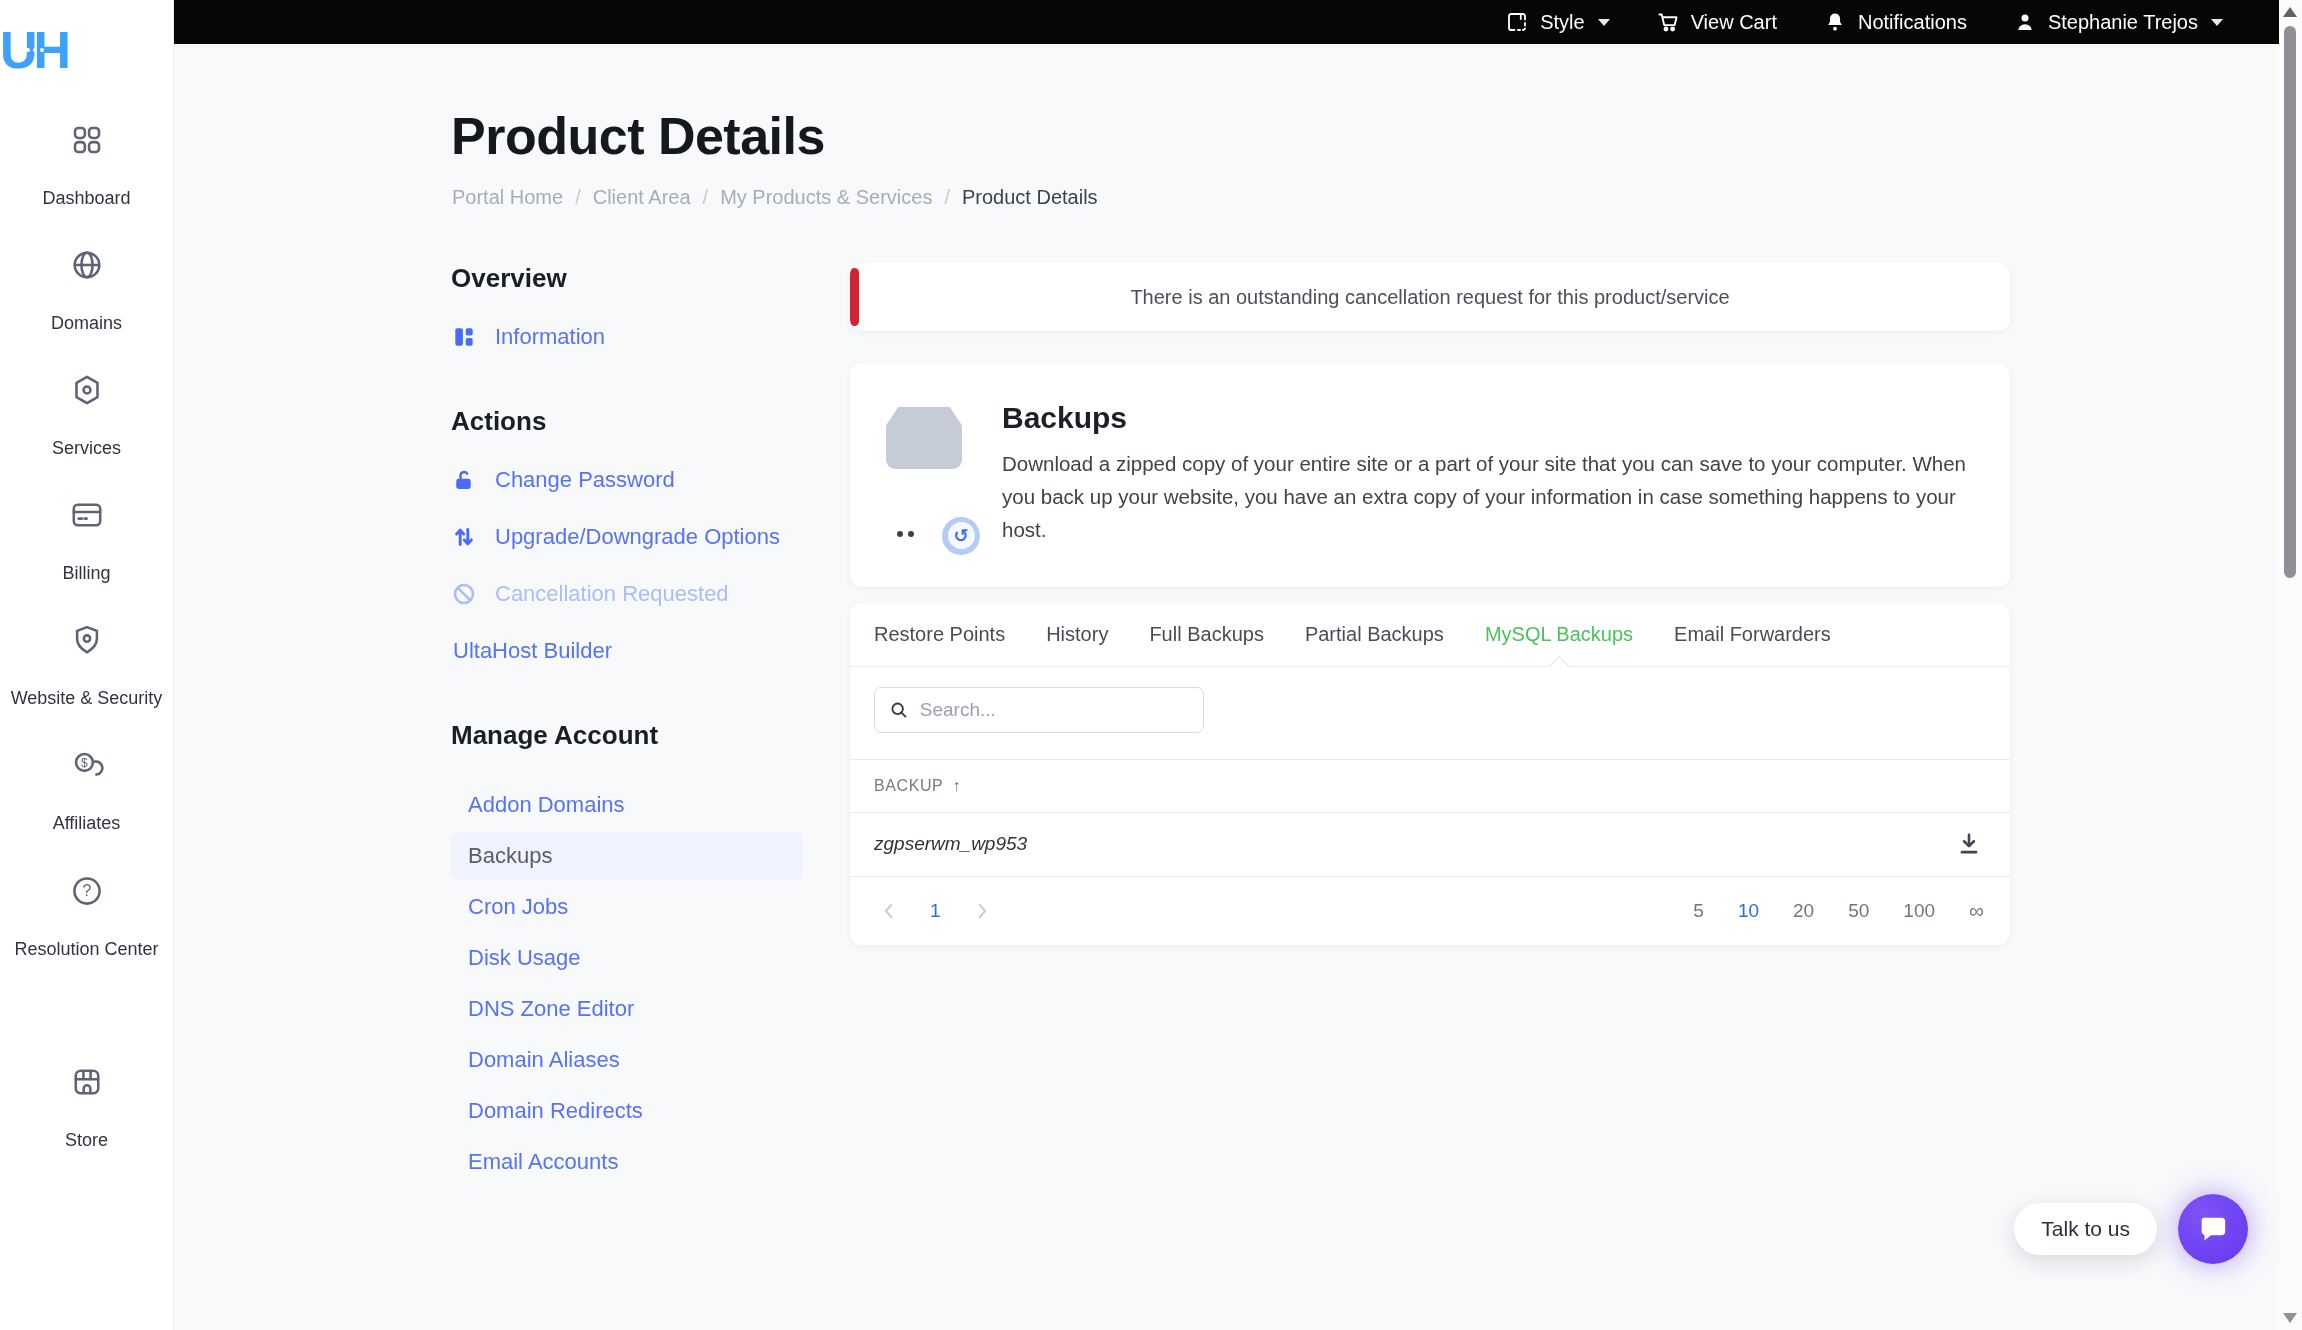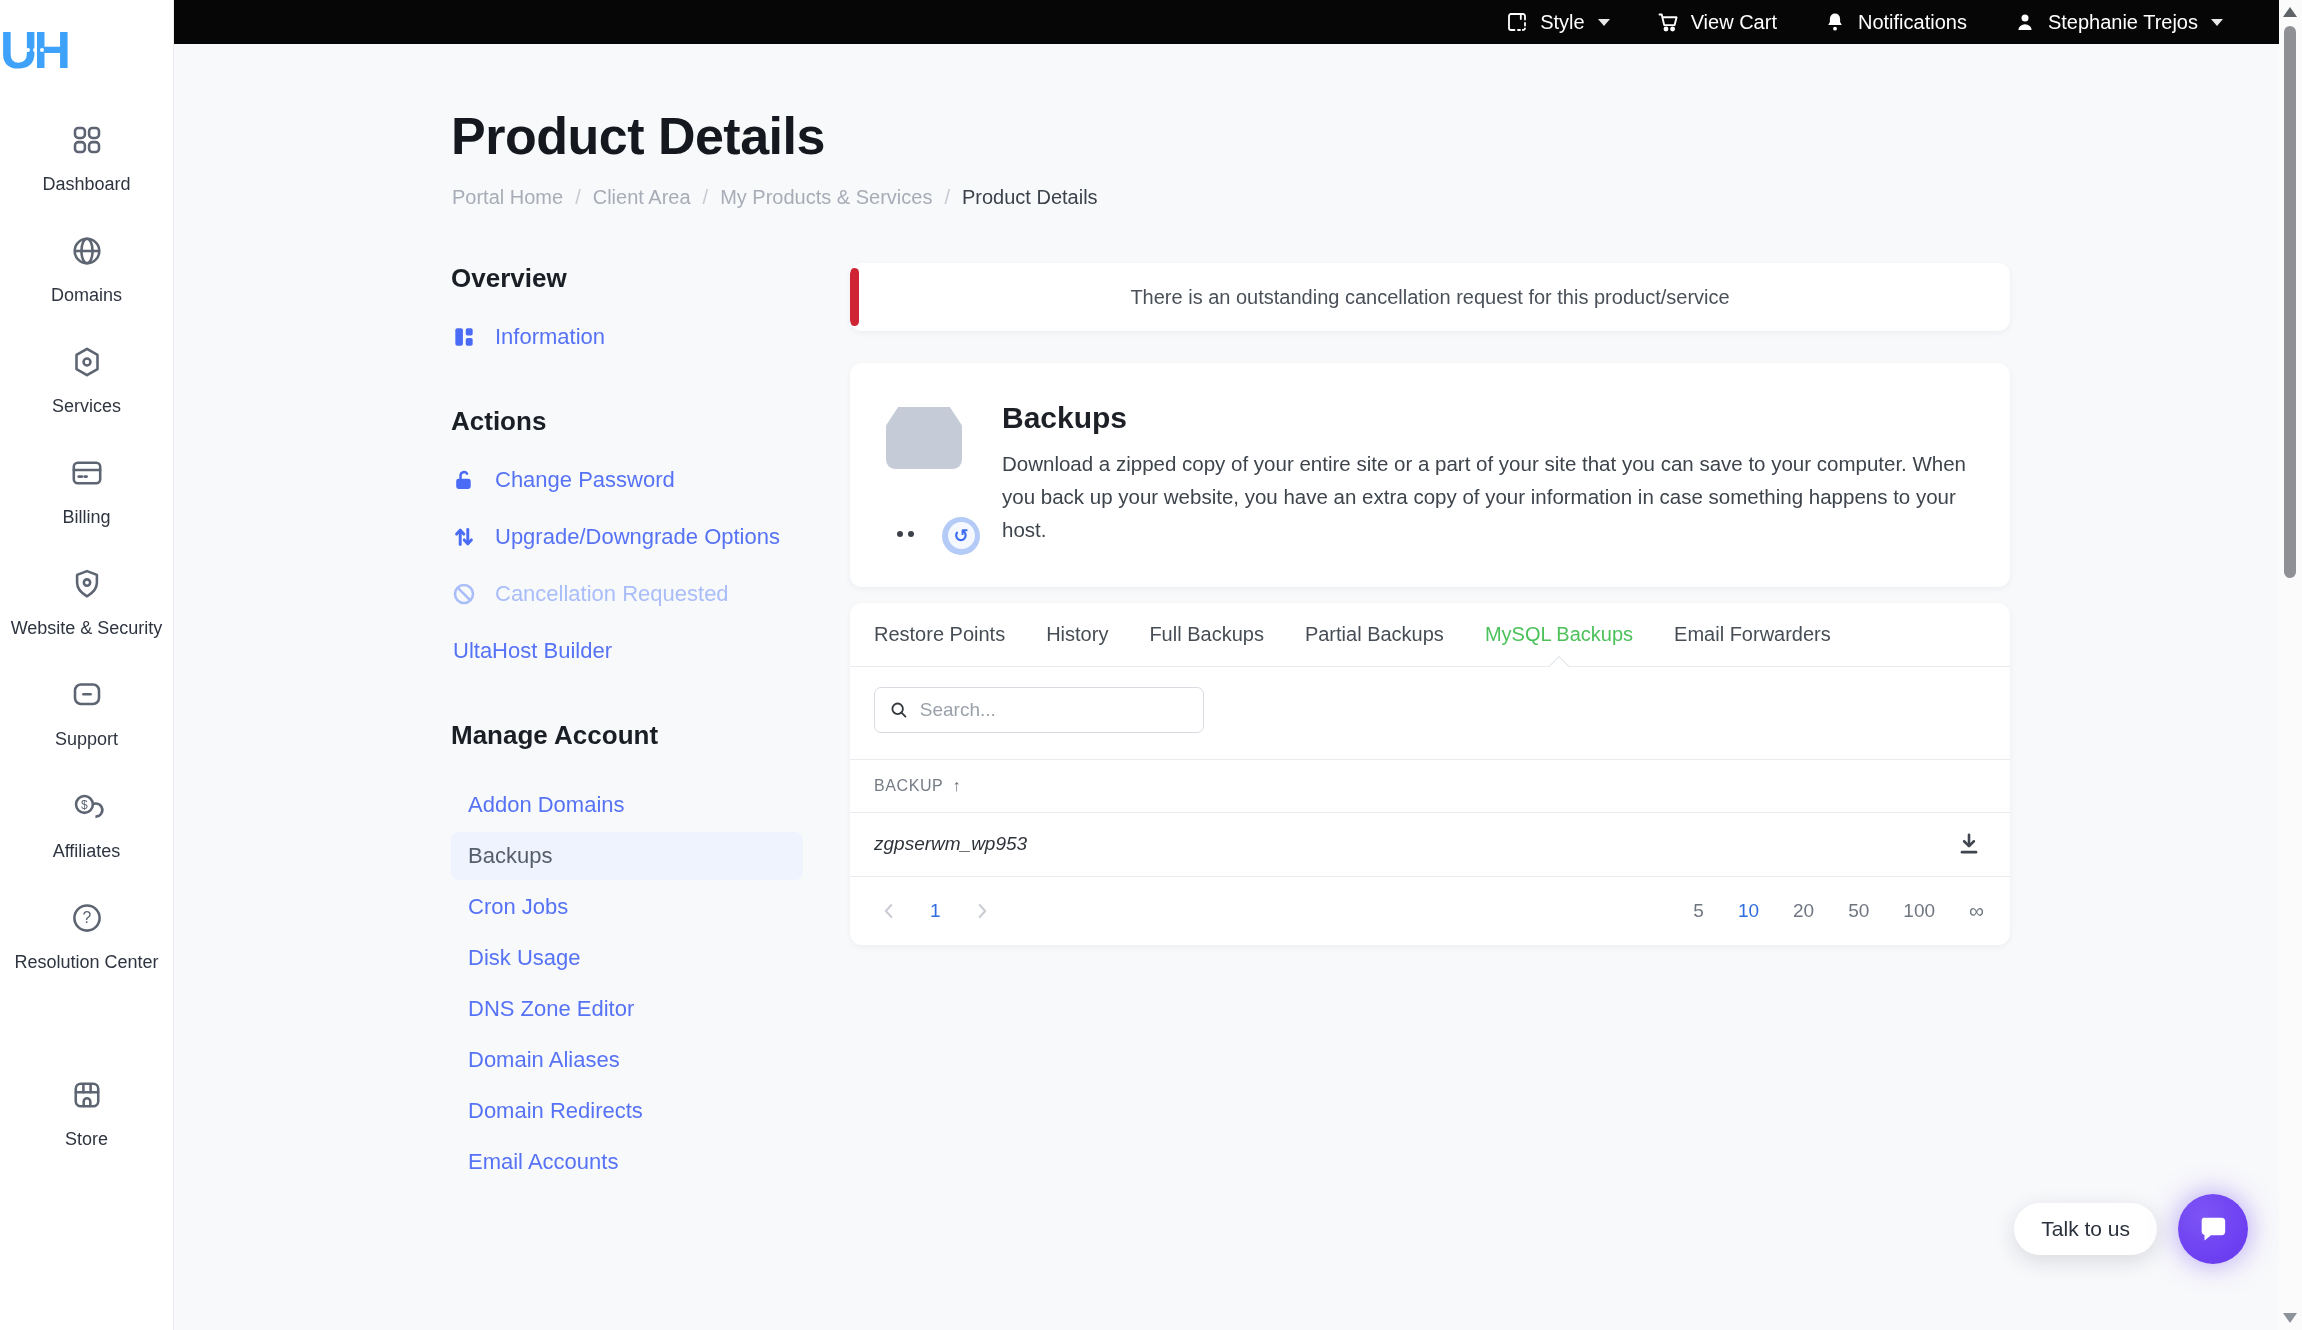--- a/index.html
+++ b/index.html
@@ -22,21 +22,21 @@
              border-left:7px solid transparent; border-right:7px solid transparent; border-top:10px solid #8d939b; }
   .sb-thumb { position:absolute; top:26px; left:5px; width:12px; height:552px; background:#8f9095; border-radius:7px; }
 
   
   .sidebar { position:absolute; left:0; top:0; width:174px; height:1330px; background:#fff;
              border-right:1px solid #ededf1; z-index:50; display:flex; flex-direction:column; align-items:flex-start; }
   .logo { margin-top:24px; font-size:52px; font-weight:800; letter-spacing:-4px; color:#3ea2fa; position:relative; line-height:1; }
   .logo .logo-dots { position:absolute; left:26px; top:24px; display:flex; gap:3px; }
   .logo .logo-dots i { width:4px; height:4px; border-radius:50%; background:#fff; }
   .side-nav { margin-top:46px; display:flex; flex-direction:column; align-items:center; width:100%; }
-  .side-item { display:flex; flex-direction:column; align-items:center; gap:13px; margin-bottom:36px;
+  .side-item { display:flex; flex-direction:column; align-items:center; gap:27px; margin-bottom:36px;
                cursor:pointer; width:100%; padding:0 8px; }
   .side-item svg { display:block; }
   .side-label { font-size:18px; color:#2f3540; text-align:center; line-height:1.45; }
   .side-item.store-gap { margin-top:66px; }
 
   
   .main { position:absolute; left:174px; top:44px; right:23px; bottom:0; background:#f8f9fb; }
   .page-title { margin:62px 0 0 277px; font-size:52px; font-weight:800; color:#15181e; letter-spacing:-0.5px; }
   .breadcrumb { margin:20px 0 0 278px; display:flex; align-items:center; gap:12px; font-size:20px; }
   .crumb { color:#a7acb6; cursor:pointer; }
@@ -161,27 +161,20 @@
           <line x1="10.4" y1="14.4" x2="11.8" y2="14.4"></line>
       </svg>
       <span class="side-label">Billing</span>
     </div>
     <div class="side-item">
       <svg width="36" height="36" viewBox="0 0 24 24" fill="none" stroke="#5d6472" stroke-width="1.7" stroke-linejoin="round">
         <path d="M12 3.4l6.6 2.5v5.3c0 4.2-2.9 6.9-6.6 9-3.7-2.1-6.6-4.8-6.6-9V5.9Z"></path>
           <circle cx="12" cy="11" r="2.1"></circle>
       </svg>
       <span class="side-label">Website &amp; Security</span>
-    </div>
-    <div class="side-item">
-      <svg width="36" height="36" viewBox="0 0 24 24" fill="none" stroke="#5d6472" stroke-width="1.7" stroke-linecap="round">
-        <rect x="4" y="5" width="16" height="13" rx="4"></rect>
-          <line x1="9.6" y1="11.5" x2="14.4" y2="11.5"></line>
-      </svg>
-      <span class="side-label">Support</span>
     </div>
     <div class="side-item">
       <svg width="36" height="36" viewBox="0 0 24 24" fill="none" stroke="#5d6472" stroke-width="1.7">
         <path d="M14.2 11.5a4.4 4.4 0 1 1 3.4 6.9"></path>
         <circle cx="10.3" cy="10.3" r="5.6" fill="#ffffff"></circle>
         <text x="10.3" y="13.2" text-anchor="middle" font-size="8" fill="#5d6472" stroke="none" font-family="Liberation Sans, DejaVu Sans, sans-serif">$</text>
       </svg>
       <span class="side-label">Affiliates</span>
     </div>
     <div class="side-item">

